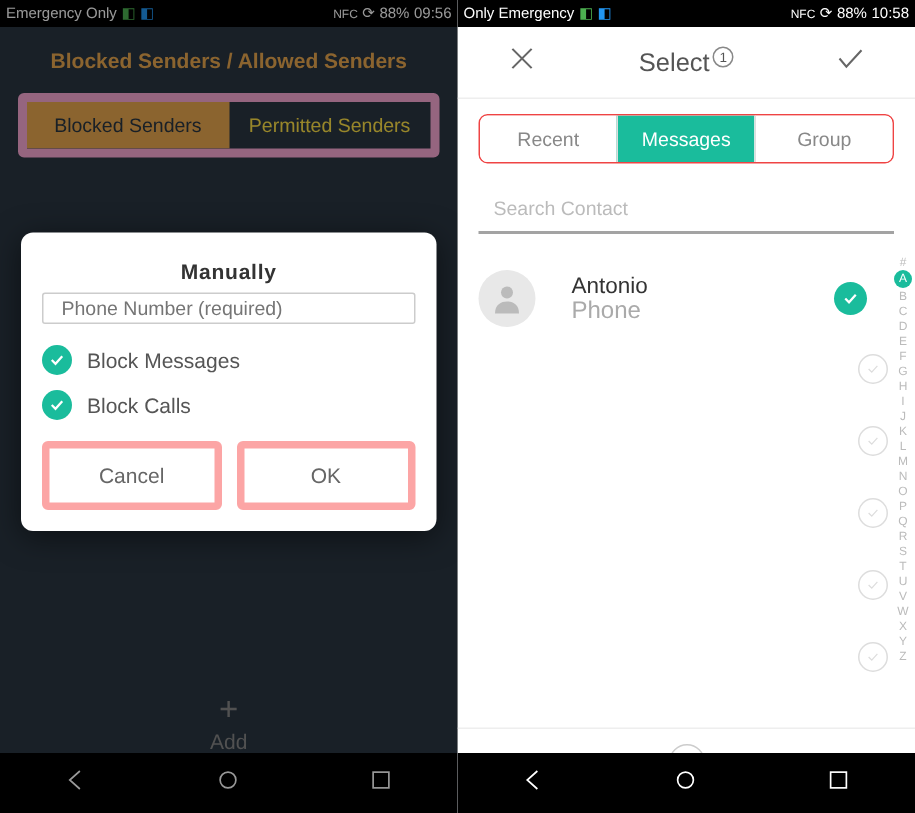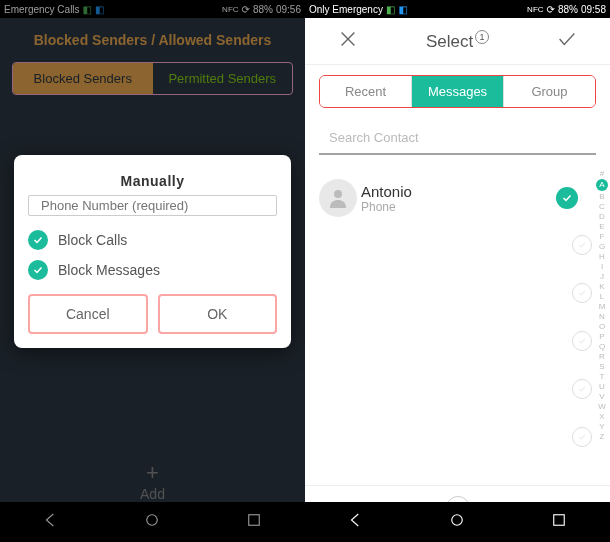--- a/index.html
+++ b/index.html
@@ -7,79 +7,79 @@
     .phone { width: 305px; height: 542px; position: relative; overflow: hidden; }
     
     
     .statusbar { height: 18px; background: #000; color: #fff; font-size: 10px; display: flex; align-items: center; padding: 0 4px; justify-content: space-between; }
     .statusbar .left, .statusbar .right { display: flex; align-items: center; gap: 3px; }
     
     
     .left-phone { background: #2a3642; }
     .dimmed { position: absolute; inset: 0; background: rgba(0,0,0,0.4); z-index: 5; pointer-events: none; }
     .left-header { text-align: center; padding: 14px 0; color: #e8a74f; font-size: 14px; font-weight: bold; }
-    .left-tabs { display: flex; margin: 0 12px; border: 1px solid #f9a8d4; border-radius: 4px; overflow: hidden; }
-    .left-tab { flex: 1; text-align: center; padding: 8px 0; font-size: 13px; color: #84cc16; background: transparent; border: none; }
+    .left-tabs { display: flex; margin: 0 12px; border: 6px solid #f9a8d4; border-radius: 4px; overflow: hidden; }
+    .left-tab { flex: 1; text-align: center; padding: 8px 0; font-size: 13px; color: #fde047; background: transparent; border: none; }
     .left-tab.active { background: #e8a74f; color: #2a3642; }
     .add-bar { position: absolute; bottom: 40px; left: 0; right: 0; text-align: center; color: #888; font-size: 14px; }
     .add-bar .plus { font-size: 22px; display: block; }
     
     
     .modal { position: absolute; z-index: 10; left: 14px; right: 14px; top: 155px; background: #fff; border-radius: 8px; padding: 18px 14px 14px; box-shadow: 0 4px 20px rgba(0,0,0,0.5); }
     .modal-title { text-align: center; font-size: 14px; font-weight: bold; color: #333; margin-bottom: 6px; letter-spacing: 0.5px; }
     .modal-input { width: 100%; border: 1px solid #ccc; border-radius: 2px; padding: 2px 12px; font-size: 13px; color: #999; margin-bottom: 14px; }
     .modal-check { display: flex; align-items: center; gap: 10px; margin-bottom: 10px; font-size: 14px; color: #555; }
     .check-circle { width: 20px; height: 20px; border-radius: 50%; background: #1abc9c; display: flex; align-items: center; justify-content: center; }
     .check-circle svg { width: 12px; height: 12px; }
     .modal-buttons { display: flex; gap: 10px; margin-top: 14px; }
-    .modal-btn { flex: 1; padding: 10px 0; border: 2px solid #fca5a5; border-radius: 4px; background: #fff; font-size: 14px; color: #666; text-align: center; }
+    .modal-btn { flex: 1; padding: 10px 0; border: 5px solid #fca5a5; border-radius: 4px; background: #fff; font-size: 14px; color: #666; text-align: center; }
     
     
     .navbar { position: absolute; bottom: 0; left: 0; right: 0; height: 40px; background: #000; display: flex; align-items: center; justify-content: space-around; }
     .navbar svg { width: 18px; height: 18px; }
     
     
     .right-phone { background: #fff; display: flex; flex-direction: column; }
     .right-header { display: flex; align-items: center; justify-content: space-between; padding: 10px 32px; border-bottom: 1px solid #eee; }
     .right-header .title { font-size: 17px; color: #555; }
     .circle-num { display: inline-block; border: 1px solid #888; border-radius: 50%; width: 14px; height: 14px; font-size: 9px; text-align: center; line-height: 12px; vertical-align: super; margin-left: 2px; }
     .close-x, .check-ok { width: 22px; height: 22px; }
     
     .right-tabs { display: flex; margin: 10px 14px; border: 1px solid #ef4444; border-radius: 6px; overflow: hidden; }
     .right-tab { flex: 1; text-align: center; padding: 8px 0; font-size: 13px; color: #888; background: #fff; border: none; }
     .right-tab.active { background: #1abc9c; color: #fff; }
     .right-tab + .right-tab { border-left: 1px solid #ddd; }
     
     .search-box { margin: 4px 14px 10px; padding: 8px 10px; border-bottom: 2px solid #a3a3a3; font-size: 13px; color: #bbb; }
     
     .contact-list { flex: 1; position: relative; padding: 8px 14px; }
-    .contact-item { display: flex; align-items: center; gap: 4px; padding: 6px 0; }
+    .contact-item { display: flex; align-items: center; gap: 24px; padding: 6px 0; }
     .avatar { width: 38px; height: 38px; border-radius: 50%; background: #e8e8e8; display: flex; align-items: center; justify-content: center; }
     .avatar svg { width: 24px; height: 24px; fill: #bbb; }
     .contact-info { flex: 1; }
     .contact-name { font-size: 15px; color: #333; }
-    .contact-sub { font-size: 12px; color: #aaa; }
+    .contact-sub { font-size: 16px; color: #aaa; }
     .selected-check { width: 22px; height: 22px; border-radius: 50%; background: #1abc9c; display: flex; align-items: center; justify-content: center; margin-right: 18px; }
     
     .alpha-index { position: absolute; right: 2px; top: 4px; display: flex; flex-direction: column; align-items: center; gap: 1px; font-size: 8px; color: #bbb; }
     .alpha-index .hl { background: #1abc9c; color: #fff; border-radius: 50%; width: 12px; height: 12px; text-align: center; line-height: 12px; }
     .empty-circle { width: 20px; height: 20px; border: 1.5px solid #ddd; border-radius: 50%; margin: 14px 0; display: flex; align-items: center; justify-content: center; }
     .empty-circle svg { width: 10px; height: 10px; stroke: #ddd; }
     .empty-circles-col { position: absolute; right: 18px; top: 56px; display: flex; flex-direction: column; align-items: center; }
     
     .select-all-bar { border-top: 1px solid #eee; padding: 10px 0 6px; text-align: center; color: #aaa; font-size: 11px; }
     .select-all-circle { width: 24px; height: 24px; border: 1.5px solid #ccc; border-radius: 50%; margin: 0 auto 4px; display: flex; align-items: center; justify-content: center; }
   </style>
 </head>
 <body>
 
 <div class="phone left-phone">
   <div class="statusbar">
     <div class="left">
-        <span>Emergency Calls</span> 
+        <span>Emergency Only</span> 
         <span style="color:#4caf50">◧</span>
         <span style="color:#2196f3">◧</span>
       </div>
     <div class="right">
         <span style="font-size:8px">NFC</span> 
         <span>⟳</span> 
         <span>88%</span> 
         <span>09:56</span>
       </div>
   </div>
@@ -94,29 +94,29 @@
 
   <div class="modal">
     <div class="modal-title">Manually</div>
     <input class="modal-input" placeholder="Phone Number (required)" style="">
     <div class="modal-check">
       <span class="check-circle">
           <svg viewBox="0 0 24 24" fill="none" stroke="#fff" stroke-width="3">
             <polyline points="5,12 10,17 19,7"></polyline>
           </svg>
         </span>
-      <span>Block Calls</span>
+      <span>Block Messages</span>
     </div>
     <div class="modal-check">
       <span class="check-circle">
           <svg viewBox="0 0 24 24" fill="none" stroke="#fff" stroke-width="3">
             <polyline points="5,12 10,17 19,7"></polyline>
           </svg>
         </span>
-      <span>Block Messages</span>
+      <span>Block Calls</span>
     </div>
     <div class="modal-buttons">
       <button class="modal-btn">Cancel</button>
       <button class="modal-btn">OK</button>
     </div>
   </div>
 
   <div class="add-bar">
     <span class="plus">+</span>
     <span>Add</span>
@@ -139,21 +139,21 @@
   <div class="statusbar">
     <div class="left">
         <span>Only Emergency</span> 
         <span style="color:#4caf50">◧</span>
         <span style="color:#2196f3">◧</span>
       </div>
     <div class="right">
         <span style="font-size:8px">NFC</span> 
         <span>⟳</span> 
         <span>88%</span> 
-        <span>09:58</span>
+        <span>10:58</span>
       </div>
   </div>
 
   <div class="right-header">
     <span><svg class="close-x" viewBox="0 0 24 24" fill="none" stroke="#666" stroke-width="1.5">
           <line x1="5" y1="5" x2="19" y2="19"></line>
           <line x1="19" y1="5" x2="5" y2="19"></line>
         </svg></span>
     <span class="title"><span>Select</span><span class="circle-num">1</span></span>
     <span><svg class="check-ok" viewBox="0 0 24 24" fill="none" stroke="#666" stroke-width="1.5">

